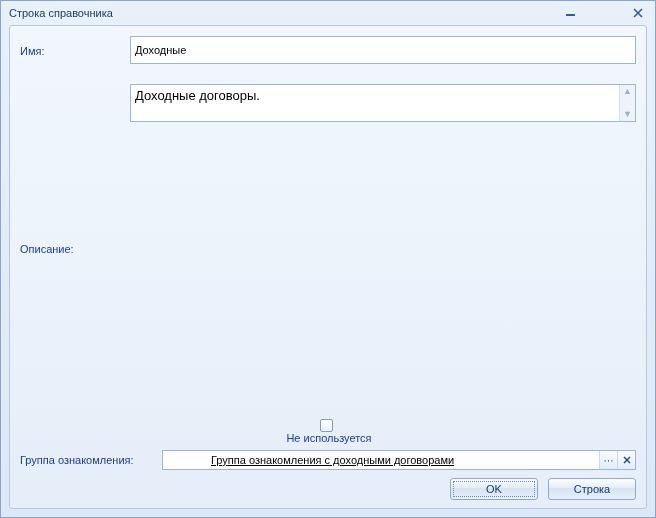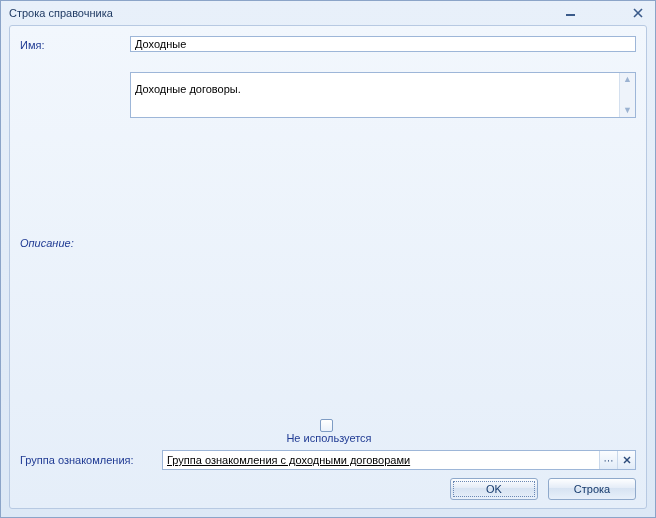--- a/index.html
+++ b/index.html
@@ -58,46 +58,46 @@
     margin-bottom: 20px;
   }
   .row.name { align-items: center; }
   .label {
     width: 110px;
     color: #1f3a93;
     padding-top: 2px;
     flex-shrink: 0;
   }
   .row.desc { flex: 1; margin-bottom: 6px; position: relative; }
-  .row.desc .label { align-self: center; font-style: italic; }
+  .row.desc .label { align-self: center; }
   .text-input {
     flex: 1;
-    height: 16px;
+    height: 28px;
     border: 1px solid #9db6d8;
     background: #fff;
     padding: 2px 4px;
     font-family: Tahoma, Arial, sans-serif;
     font-size: 11px;
     color: #000;
     outline: none;
   }
   .textarea-wrap {
     flex: 1;
     border: 1px solid #9db6d8;
     background: #fff;
     position: relative;
     display: flex;
   }
   textarea {
     flex: 1;
     border: none;
     resize: none;
-    padding: 10px 4px;
-    font-family: Tahoma, Arial, sans-serif;
-    font-size: 11px;
+    padding: 3px 4px;
+    font-family: Tahoma, Arial, sans-serif;
+    font-size: 13px;
     color: #000;
     outline: none;
     overflow-y: hidden;
   }
   .scroll {
     width: 16px;
     background: #eef3fa;
     border-left: 1px solid #d4e0ef;
     display: flex;
     flex-direction: column;
@@ -134,20 +134,21 @@
     color: #1f3a93;
     width: 142px;
     flex-shrink: 0;
   }
   .group-field {
     flex: 1;
     display: flex;
     border: 1px solid #9db6d8;
     height: 20px;
     background: #fff;
+    padding-left: 44px;
   }
   .group-field input {
     flex: 1;
     border: none;
     padding: 2px 4px;
     font-family: Tahoma, Arial, sans-serif;
     font-size: 11px;
     outline: none;
     text-decoration: underline;
     color: #000;

